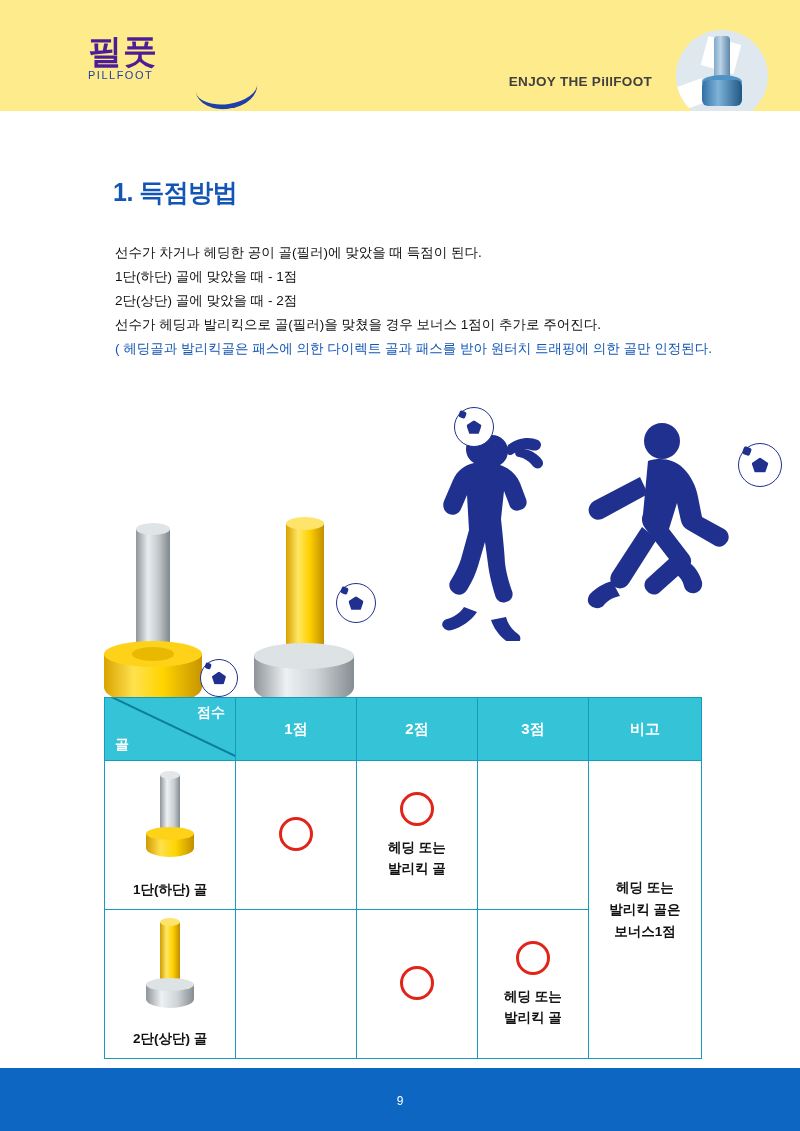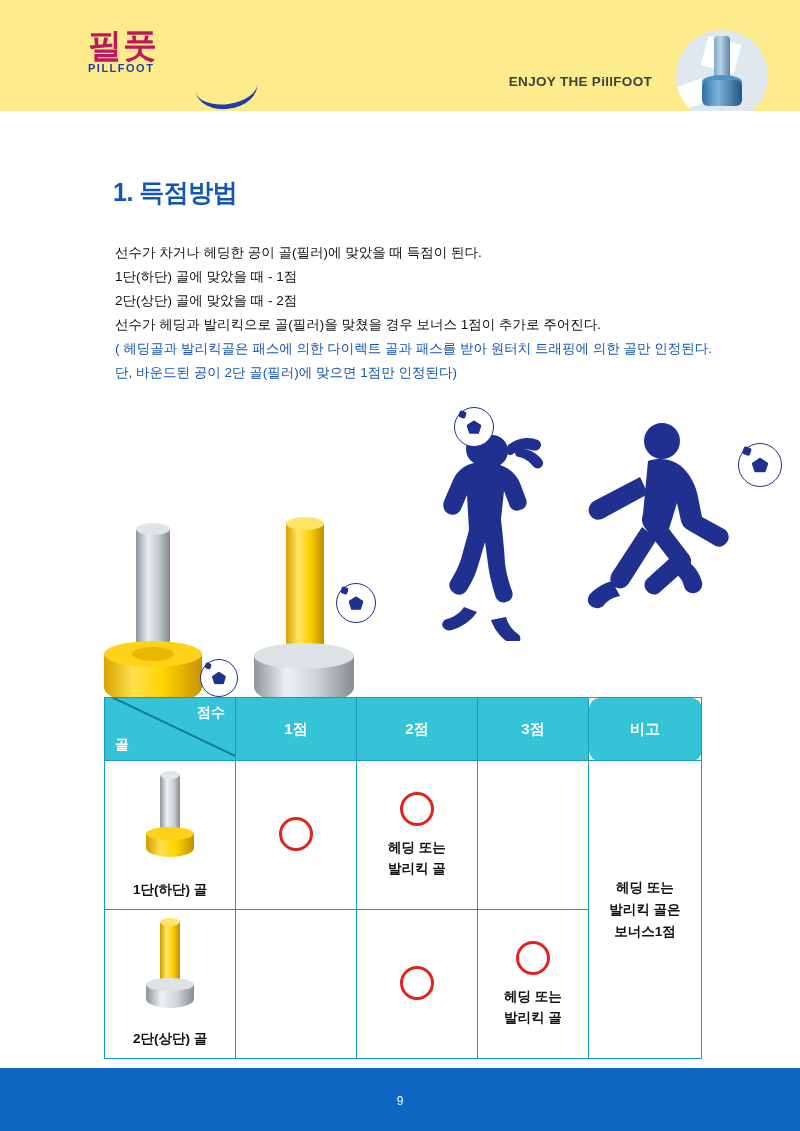--- a/index.html
+++ b/index.html
@@ -23,30 +23,31 @@
     height: 111px;
     background: #fdeb8c;
   }
   .logo {
     position: absolute;
     left: 88px; top: 26px;
     width: 150px;
     height: 66px;
   }
   .logo-main {
-    font-family: Liberation Sans, sans-serif;
+    font-family: Liberation Serif, serif;
     font-size: 34px;
     font-weight: bold;
-    color: #be185d;
+    color: #4c1d95;
     letter-spacing: 1px;
     line-height: 38px;
+    margin-top: 7px;
   }
   .logo-sub {
     font-size: 11px;
-    font-weight: bold;
+    font-weight: normal;
     color: #1f3fa8;
     letter-spacing: 1.5px;
     margin-top: -2px;
   }
   .logo-swoosh {
     position: absolute;
     left: 108px; top: 48px;
     width: 62px;
     height: 30px;
     border-bottom: 5px solid #1f3fa8;
@@ -395,21 +396,20 @@
 <div class="content">
 
   <div class="section-title">1. 득점방법</div>
 
   <div class="body-text">
     <div>선수가 차거나 헤딩한 공이 골(필러)에 맞았을 때 득점이 된다.</div>
     <div>1단(하단) 골에 맞았을 때 - 1점</div>
     <div>2단(상단) 골에 맞았을 때 - 2점</div>
     <div>선수가 헤딩과 발리킥으로 골(필러)을 맞쳤을 경우 보너스 1점이 추가로 주어진다.</div>
     <div class="blue">( 헤딩골과 발리킥골은 패스에 의한  다이렉트 골과 패스를 받아 원터치 트래핑에 의한 골만 인정된다.</div>
-    <div class="blue">단, 바운드된 공이 2단 골(필러)에 맞으면 1점만 인정된다)</div>
   </div>
 
   <div class="illus">
 
     <div class="p1-pillar"></div>
     <div class="p1-pillar-top"></div>
     <div class="p1-base"></div>
     <div class="p1-base-top"></div>
     <div class="p1-base-hole"></div>
     <div class="sball ball-b"></div>
@@ -456,21 +456,21 @@
     <thead>
       <tr>
         <th class="corner-cell">
           <span class="diag"></span>
           <span class="lbl-score">점수</span>
           <span class="lbl-goal">골</span>
         </th>
         <th style="width:120px;">1점</th>
         <th style="width:120px;margin-top:8px;">2점</th>
         <th style="width:110px;">3점</th>
-        <th style="width:112px;border-radius:11px;">비고</th>
+        <th style="width:112px;">비고</th>
       </tr>
     </thead>
     <tbody>
       <tr>
         <td class="row-label-cell">
           <div class="mini">
             <div style="position:absolute;left:18px;top:4px;width:20px;height:66px;background:linear-gradient(90deg,#8e9499 0%,#eef1f3 35%,#c7cdd0 70%,#848b90 100%);"></div>
             <div style="position:absolute;left:18px;top:0px;width:20px;height:8px;border-radius:50%;background:#e3e7ea;"></div>
             <div style="position:absolute;left:4px;top:62px;width:48px;height:24px;background:linear-gradient(90deg,#cf9b00 0%,#ffe14d 30%,#ffd400 62%,#c08f00 100%);border-radius:0 0 24px 24px/0 0 9px 9px;"></div>
             <div style="position:absolute;left:4px;top:56px;width:48px;height:13px;border-radius:50%;background:#ffd21a;"></div>

